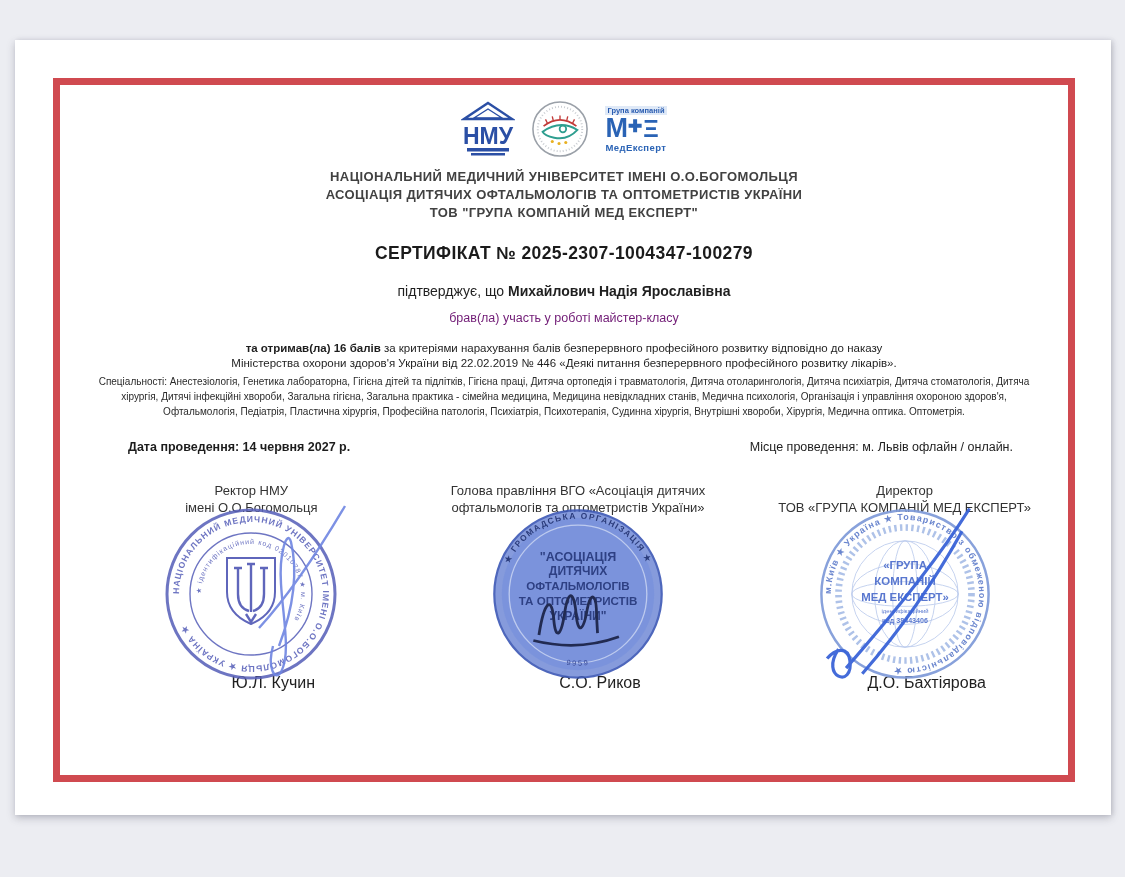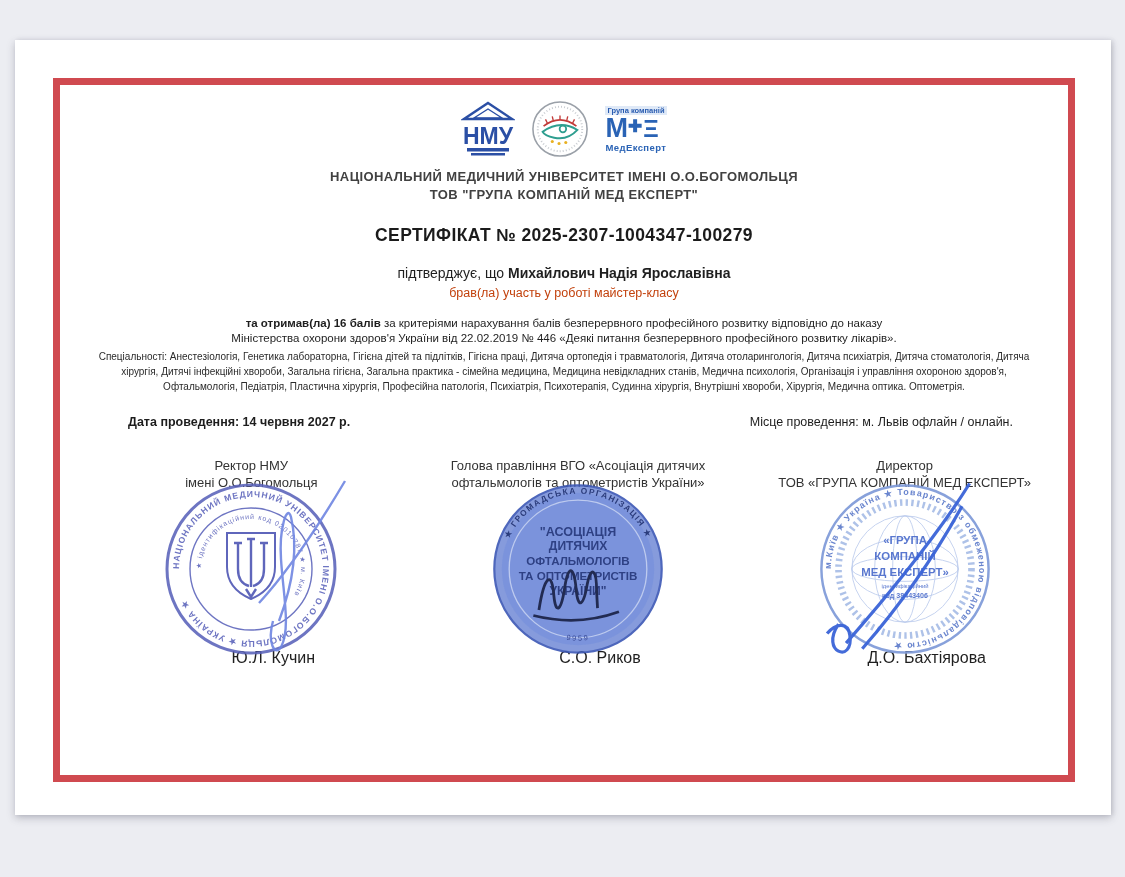--- a/index.html
+++ b/index.html
@@ -27,21 +27,21 @@
   .me-logo{display:flex;flex-direction:column;align-items:flex-start;line-height:1;}
   .me-top{font-size:7.5px;font-weight:bold;color:#2a5cb0;background:#dfe9f7;padding:1px 2px;}
   .me-mid{display:flex;align-items:center;color:#2a63b5;font-weight:bold;}
   .me-m{font-size:27px;letter-spacing:-1px;}
   .me-cross{font-size:17px;margin:0 1px;position:relative;top:-2px;}
   .me-e{font-size:24px;}
   .me-bottom{font-size:9.5px;font-weight:bold;color:#2a63b5;letter-spacing:.4px;margin-top:1px;}
   .org-lines{margin-top:9px;font-size:13px;line-height:18px;color:#414141;letter-spacing:.4px;font-weight:bold;}
   .cert-no{margin:21px 0 0 0;font-size:17.5px;font-weight:bold;color:#1b1b1b;letter-spacing:.4px;}
   .confirm{margin:19px 0 0 0;font-size:14px;color:#1f1f1f;}
-  .part{margin:5px 0 0 0;font-size:12.5px;color:#c2410c;}
+  .part{margin:12px 0 0 0;font-size:12.5px;color:#701a75;}
   .course{margin:13px 0 0 0;font-size:23px;font-weight:bold;color:#2b3b6e;letter-spacing:.2px;}
   .points{margin:17px 0 0 0;font-size:11.5px;color:#1e1e1e;}
   .ministry{margin:3px 0 0 0;font-size:11.5px;color:#1e1e1e;}
   .specs{margin:5px auto 0 auto;font-size:10px;line-height:15px;color:#2a2a2a;max-width:960px;}
   .daterow{display:flex;justify-content:space-between;margin-top:21px;padding:0 55px 0 68px;font-size:12.5px;color:#1d1d1d;}
   .daterow .date{font-weight:bold;}
   .sigs{display:flex;margin-top:28px;padding-left:28px;}
   .sig-col{flex:1;display:flex;flex-direction:column;align-items:center;}
   .sig-title{font-size:13px;line-height:17px;color:#333;}
   .stamp-wrap{height:152px;margin-top:2px;position:relative;width:100%;}
@@ -84,20 +84,21 @@
           <span class="me-m">М</span>
           <span class="me-cross">✚</span>
           <span class="me-e">Ξ</span>
         </div>
         <div class="me-bottom">МедЕксперт</div>
       </div>
     </div>
 
     <div class="org-lines">
       <div>НАЦІОНАЛЬНИЙ МЕДИЧНИЙ УНІВЕРСИТЕТ ІМЕНІ О.О.БОГОМОЛЬЦЯ</div>
+      <div>АСОЦІАЦІЯ ДИТЯЧИХ ОФТАЛЬМОЛОГІВ ТА ОПТОМЕТРИСТІВ УКРАЇНИ</div>
       <div>ТОВ "ГРУПА КОМПАНІЙ МЕД ЕКСПЕРТ"</div>
     </div>
 
     <h1 class="cert-no">СЕРТИФІКАТ № 2025-2307-1004347-100279</h1>
 
     <p class="confirm"><span>підтверджує, що </span><b>Михайлович Надія Ярославівна</b></p>
 
     <p class="part">брав(ла) участь у роботі майстер-класу</p>
 
 

